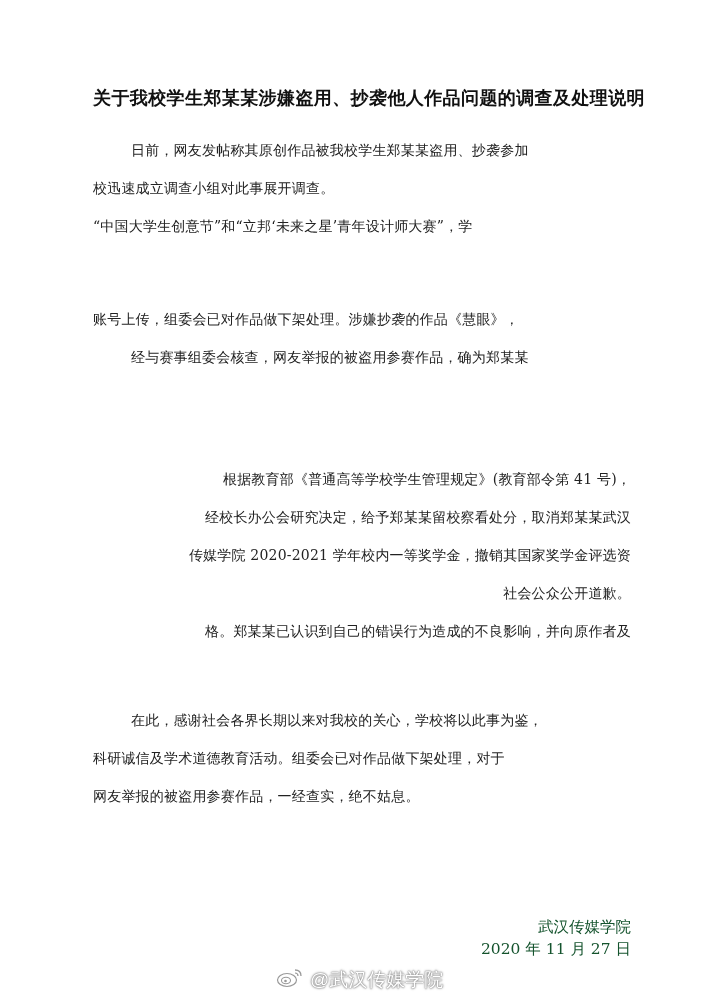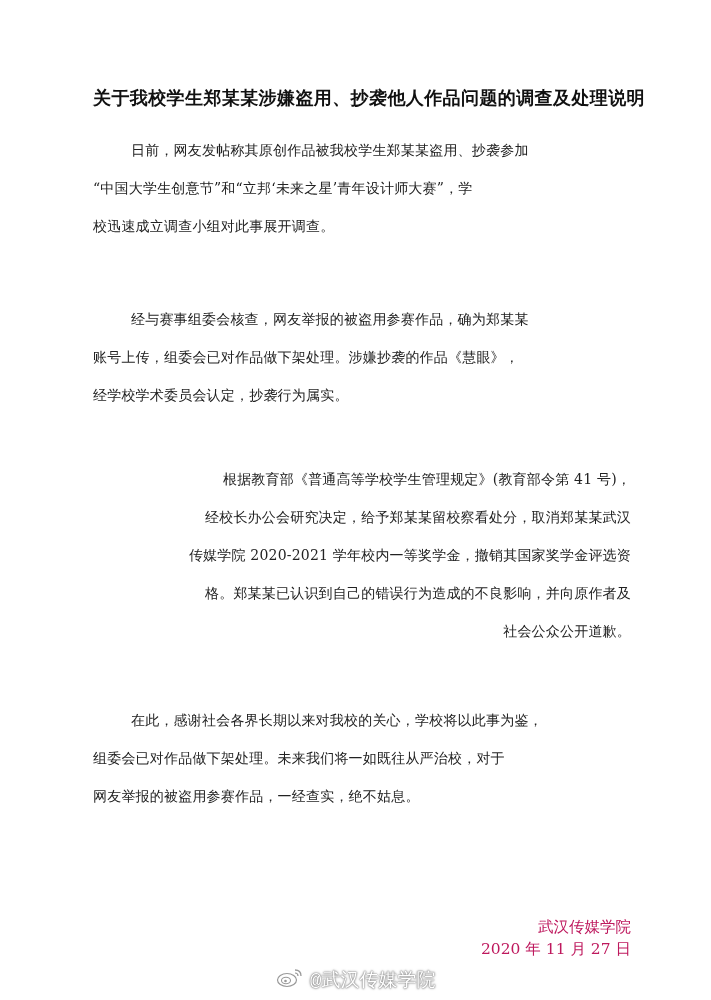--- a/index.html
+++ b/index.html
@@ -13,58 +13,57 @@
     font-weight:bold; font-size:18px; line-height:28px; letter-spacing:0.4px;
     white-space:nowrap; color:#111;
   }
   .para {
     position:absolute; left:93px; width:538px;
     font-size:14px; line-height:38px; color:#222; letter-spacing:0.2px;
   }
   .para .line { display:block; white-space:nowrap; height:38px; }
   .para .line.indent { padding-left:38px; }
   .sig {
-    position:absolute; right:80px; text-align:right; font-size:15.5px; line-height:22px; color:#be185d;
+    position:absolute; right:80px; text-align:right; font-size:15.5px; line-height:22px; color:#14532d;
   }
   .watermark {
     position:absolute; left:276px; top:966px; display:flex; align-items:center; gap:6px;
-    font-family:Liberation Mono, monospace; font-size:19px; color:#fff;
+    font-family:Liberation Sans, sans-serif; font-size:19px; color:#fff;
     text-shadow:0 0 2px #888, 0 0 1px #666, 0 0 3px #aaa;
   }
   .weibo-icon { width:28px; height:22px; }
 </style>
 </head>
 <body>
 
 <div>
   <div class="title">关于我校学生郑某某涉嫌盗用、抄袭他人作品问题的调查及处理说明</div>
 
   <div class="para" style="top:131px;">
     <span class="line indent">日前，网友发帖称其原创作品被我校学生郑某某盗用、抄袭参加</span>
+    <span class="line">校迅速成立调查小组对此事展开调查。</span>
     <span class="line">“中国大学生创意节”和“立邦‘未来之星’青年设计师大赛”，学</span>
-    <span class="line">校迅速成立调查小组对此事展开调查。</span>
   </div>
 
   <div class="para" style="top:300px;">
+    <span class="line">账号上传，组委会已对作品做下架处理。涉嫌抄袭的作品《慧眼》，</span>
     <span class="line indent">经与赛事组委会核查，网友举报的被盗用参赛作品，确为郑某某</span>
-    <span class="line">账号上传，组委会已对作品做下架处理。涉嫌抄袭的作品《慧眼》，</span>
-    <span class="line">经学校学术委员会认定，抄袭行为属实。</span>
   </div>
 
   <div class="para" style="top:460px;text-align:right;">
     <span class="line indent">根据教育部《普通高等学校学生管理规定》(教育部令第 41 号)，</span>
     <span class="line">经校长办公会研究决定，给予郑某某留校察看处分，取消郑某某武汉</span>
     <span class="line">传媒学院 2020-2021 学年校内一等奖学金，撤销其国家奖学金评选资</span>
+    <span class="line">社会公众公开道歉。</span>
     <span class="line">格。郑某某已认识到自己的错误行为造成的不良影响，并向原作者及</span>
-    <span class="line">社会公众公开道歉。</span>
   </div>
 
   <div class="para" style="top:701px;">
     <span class="line indent">在此，感谢社会各界长期以来对我校的关心，学校将以此事为鉴，</span>
-    <span class="line">组委会已对作品做下架处理。未来我们将一如既往从严治校，对于</span>
+    <span class="line">科研诚信及学术道德教育活动。组委会已对作品做下架处理，对于</span>
     <span class="line">网友举报的被盗用参赛作品，一经查实，绝不姑息。</span>
   </div>
 
   <div class="sig" style="top:916px;">
     <div>武汉传媒学院</div>
     <div>2020 年 11 月 27 日</div>
   </div>
 </div>
 
 <div class="watermark">

